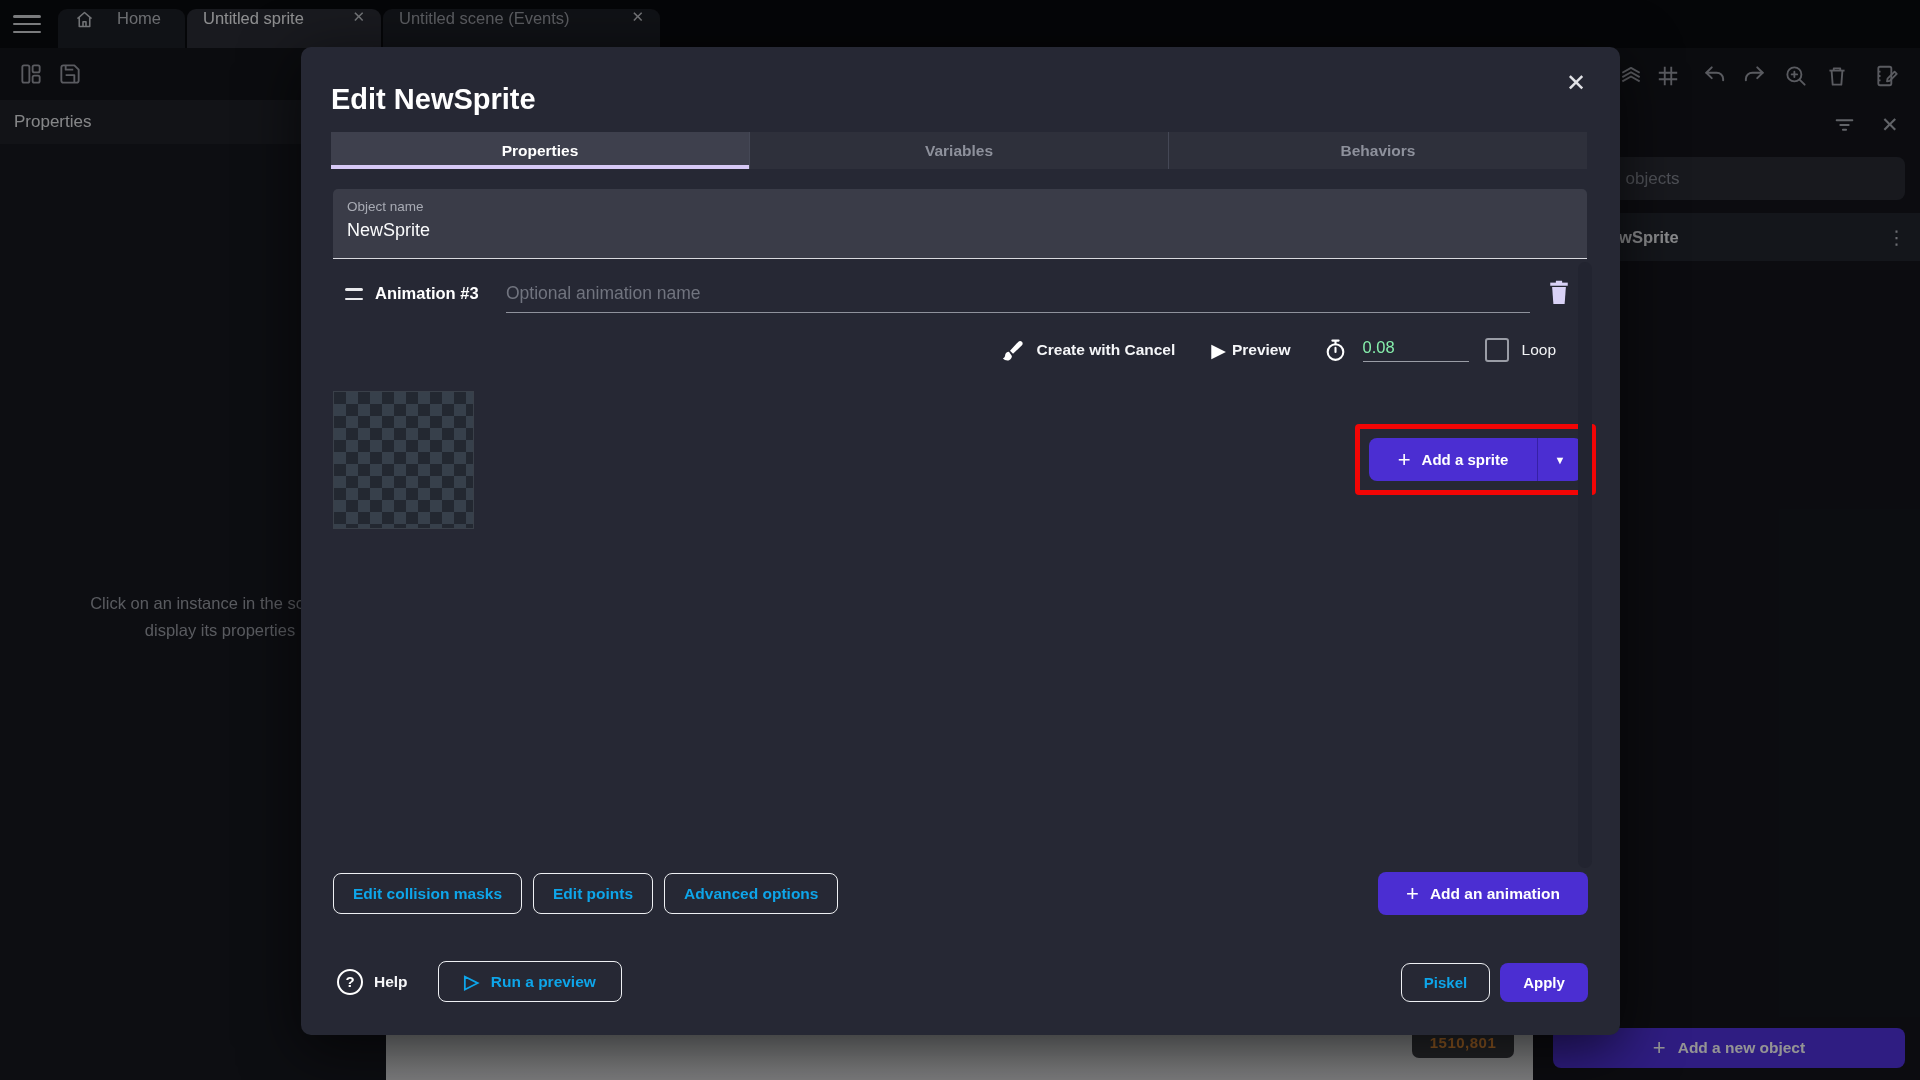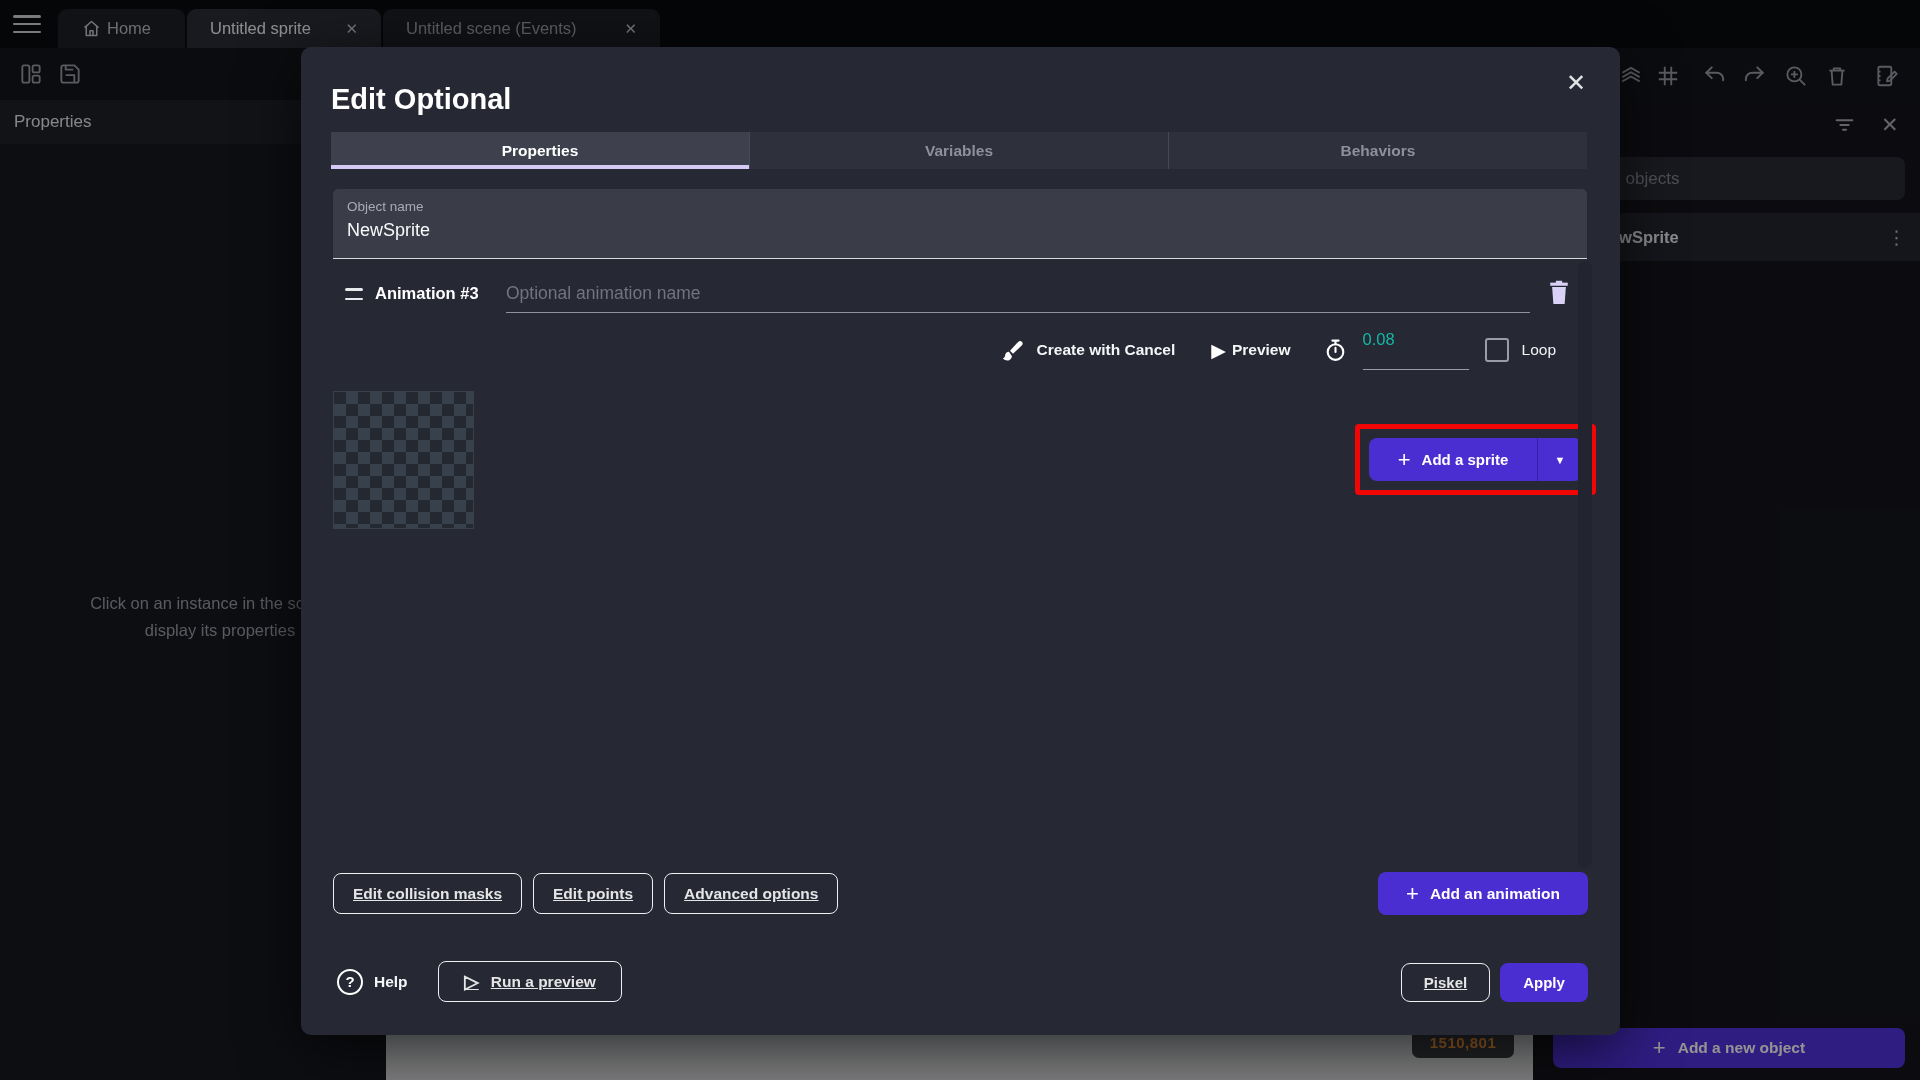--- a/index.html
+++ b/index.html
@@ -8,21 +8,21 @@
     position: relative; width: 1920px; height: 1080px; overflow: hidden;
     font-family: "Liberation Sans", sans-serif; background:#0a0b0f;
     -webkit-font-smoothing: antialiased;
   }
   .abs { position:absolute; }
 
   
   .topbar { left:0; top:0; width:1920px; height:48px; background:#0a0b0f; }
   .hamburger { left:12px; top:13px; width:30px; height:22px; display:flex; flex-direction:column; justify-content:space-between; padding:2px 1px; cursor:pointer; }
   .hamburger span { display:block; height:2.5px; background:#d2d4d8; border-radius:2px; }
-  .ttab { top:9px; height:39px; border-radius:9px 9px 0 0; display:flex; align-items:center; gap:5px; padding:0 23px; font-size:16.5px; color:#b9bcc2; cursor:pointer; }
+  .ttab { top:9px; height:39px; border-radius:9px 9px 0 0; display:flex; gap:22px; padding:0 16px; font-size:16.5px; color:#b9bcc2; cursor:pointer; }
   .ttab .tlabel { white-space:nowrap; }
   .ttab-home { left:58px; width:127px; background:#1d1f26; }
   .ttab-scene { left:187px; width:194px; background:#2b2d36; color:#f4f5f7; }
   .ttab-events { left:383px; width:277px; background:#1d1f26; color:#9da0a8; }
   .tclose { font-size:15px; color:#c6c9ce; margin-left:auto; cursor:pointer; line-height:1; }
 
   
   .toolbar { left:0; top:48px; width:1920px; height:52px; background:#14151b; }
   .ticon { width:26px; height:26px; color:#9b9ea6; cursor:pointer; }
   .ticon svg { width:100%; height:100%; display:block; }
@@ -74,36 +74,36 @@
   .anim-name-input { position:absolute; left:173px; top:2px; width:1024px; height:38px; background:transparent; border:none; border-bottom:1px solid #8f929c; outline:none; color:#f1f2f4; font-size:17.5px; font-family:"Liberation Sans",sans-serif; }
   .anim-name-input::placeholder { color:#71747f; }
   .trash-btn { position:absolute; left:1211px; top:3px; width:30px; height:32px; cursor:pointer; }
   .trash-btn svg { width:100%; height:100%; }
 
   .piskel-row { top:283px; right:64px; height:40px; display:flex; align-items:center; }
   .icon-btn-label { font-size:15.5px; font-weight:bold; color:#f5f6f8; white-space:nowrap; cursor:pointer; }
   .white-icon { width:25px; height:25px; }
   .white-icon svg { width:100%; height:100%; }
   .play-glyph { font-size:19px; color:#fff; cursor:pointer; }
-  .time-input { width:106px; background:transparent; border:none; border-bottom:1px solid #9a9da6; outline:none; color:#14b8a6; font-size:16.5px; padding-bottom:20px; font-family:"Liberation Sans",sans-serif; }
+  .time-input { width:106px; background:transparent; border:none; border-bottom:1px solid #9a9da6; outline:none; color:#86efac; font-size:16.5px; padding-bottom:4px; font-family:"Liberation Sans",sans-serif; }
   .loop-checkbox { width:24px; height:24px; border:2.5px solid #9a9da6; border-radius:3px; cursor:pointer; }
   .loop-label { font-size:15.5px; color:#f2f3f5; cursor:default; }
 
   .checker { left:32px; top:344px; width:141px; height:138px; border:1px solid #3a4049;
     background-color:#232831;
     background-image:linear-gradient(45deg,#37404b 25%,transparent 25%,transparent 75%,#37404b 75%),
                      linear-gradient(45deg,#37404b 25%,transparent 25%,transparent 75%,#37404b 75%);
     background-size:24px 24px; background-position:0 0,12px 12px; cursor:pointer; }
 
   .red-highlight { left:1054px; top:377px; width:241px; height:71px; border:5px solid #f20505; border-radius:4px; }
   .split-btn { position:absolute; left:9px; top:9px; width:213px; height:43px; background:#4b2ed2; border-radius:8px; display:flex; color:#fff; cursor:pointer; }
   .split-main { flex:1; display:flex; align-items:center; justify-content:center; gap:11px; font-size:15px; font-weight:bold; border-right:1px solid #3620a6; }
   .split-caret { width:44px; display:flex; align-items:center; justify-content:center; font-size:11px; }
 
-  .outline-btn { height:41px; border:1.5px solid #eef0f3; border-radius:8px; display:flex; align-items:center; justify-content:center; gap:12px; padding:16px 19px; font-size:15.5px; font-weight:bold; color:#e5e5e5; cursor:pointer; white-space:nowrap; background:transparent;text-decoration:underline; }
+  .outline-btn { height:41px; border:1.5px solid #eef0f3; border-radius:8px; display:flex; align-items:center; justify-content:center; gap:12px; padding:16px 19px; font-size:15.5px; font-weight:bold; color:#0ea5e9; cursor:pointer; white-space:nowrap; background:transparent; }
   .masks-row { left:32px; top:826px; display:flex; gap:11px; }
   .primary-btn { background:#4b2ed2; border-radius:8px; display:flex; align-items:center; justify-content:center; gap:11px; color:#fff; font-weight:bold; cursor:pointer; }
   .add-anim-btn { left:1077px; top:825px; width:210px; height:43px; font-size:15.5px; }
   .help-group { left:36px; top:914px; height:41px; display:flex; align-items:center; gap:11px; cursor:pointer; }
   .help-circle { width:26px; height:26px; border:2.5px solid #fff; border-radius:50%; display:flex; align-items:center; justify-content:center; font-size:15px; font-weight:bold; color:#fff; }
   .run-preview-btn { left:137px; top:914px; width:184px; }
   .cancel-btn { left:1100px; top:916px; width:89px; height:39px; border-radius:9px; font-size:15px; }
   .apply-btn { left:1199px; top:916px; width:88px; height:39px; font-size:15px; }
   .scroll-track { left:1277px; top:215px; width:14px; height:606px; background:#222430; border-radius:7px; }
 </style>
@@ -232,21 +232,21 @@
     <span class="kebab">⋮</span>
   </div>
   <div class="abs add-object-btn">
     <span class="plus-glyph">+</span>
     <span>Add a new object</span>
   </div>
 
   <div class="abs backdrop"></div>
 
   <div class="abs dialog">
-    <div class="abs dlg-title">Edit Optional</div>
+    <div class="abs dlg-title">Edit NewSprite</div>
     <div class="abs dlg-close">✕</div>
 
     <div class="abs dlg-tabs">
       <div class="dtab active">Properties</div>
       <div class="dtab">Variables</div>
       <div class="dtab">Behaviors</div>
     </div>
 
     <div class="abs objname-field">
       <span class="flabel">Object name</span>

